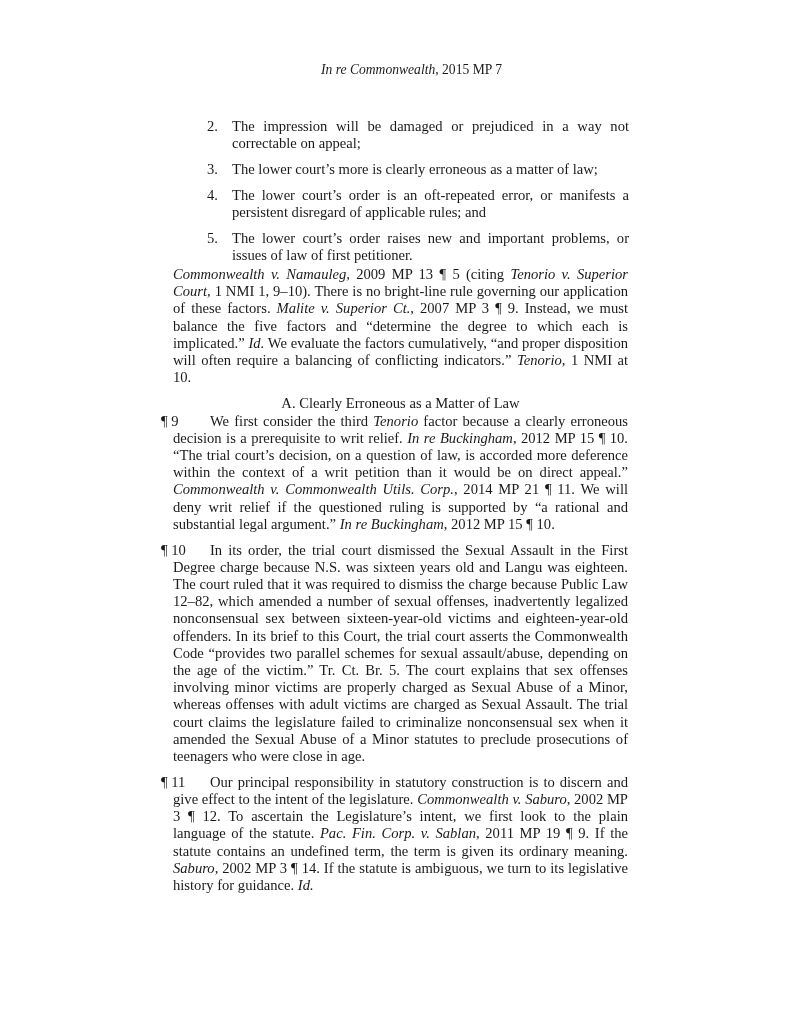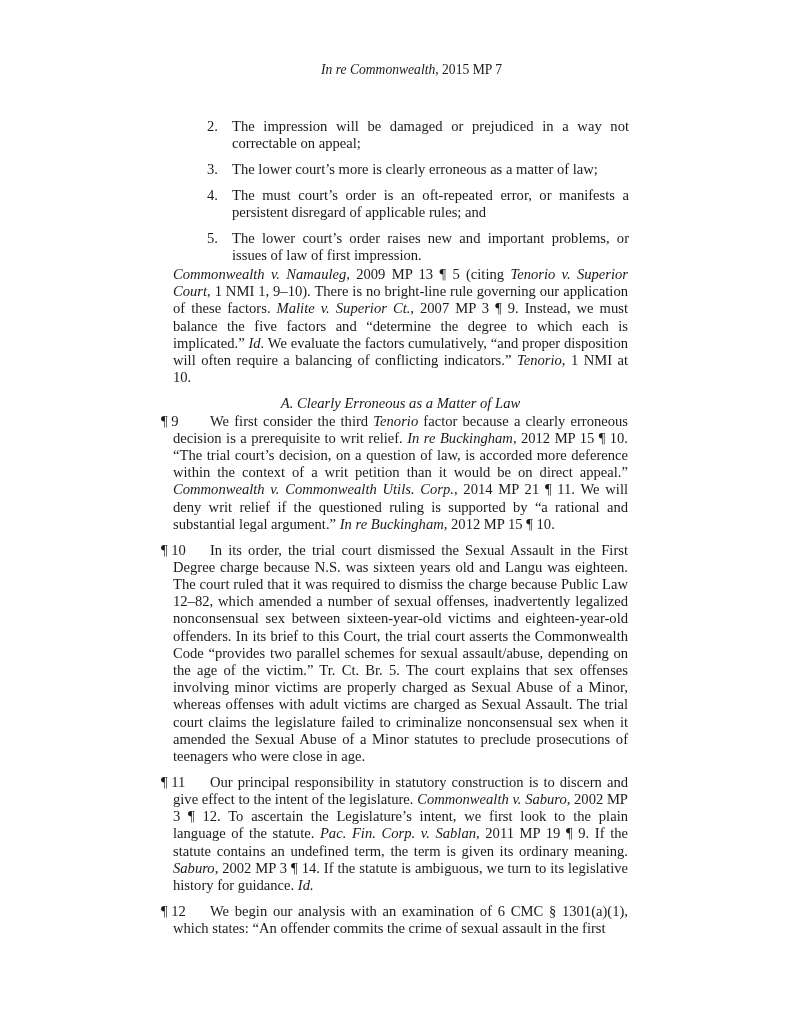--- a/index.html
+++ b/index.html
@@ -8,21 +8,21 @@
   .page { position: absolute; left: 0; top: 0; width: 791px; height: 1024px; }
   .header { position: absolute; top: 62px; left: 0; width: 791px; text-align: center; font-size: 13.6px; padding-left: 16px; }
   .list { position: absolute; left: 207px; top: 118px; width: 422px; font-size: 14.6px; line-height: 17.2px; }
   .li { display: flex; margin-bottom: 8.6px; }
   .li-num { width: 25px; flex: none; }
   .li-text { flex: 1; text-align: justify; }
   .body { position: absolute; left: 173px; width: 455px; font-size: 14.6px; line-height: 17.2px; text-align: justify; }
   .para { position: relative; margin: 0; }
   .para .pmark { position: absolute; left: -12px; top: 0; }
   .para .indent { display: inline-block; width: 37px; }
-  .subhead { text-align: center; font-style: italic; margin: 9px 0 0 0; }
+  .subhead { text-align: center; margin: 9px 0 0 0; }
   i { font-style: italic; }
   .gap { height: 8.6px; }
 </style>
 </head>
 <body>
 
 <div class="page">
 
   <div class="header"><i>In re Commonwealth</i><span>, 2015 MP 7</span></div>
 
@@ -30,35 +30,34 @@
     <div class="li">
       <span class="li-num">2.</span>
       <span class="li-text">The impression will be damaged or prejudiced in a way not correctable on appeal;</span>
     </div>
     <div class="li">
       <span class="li-num">3.</span>
       <span class="li-text">The lower court’s more is clearly erroneous as a matter of law;</span>
     </div>
     <div class="li">
       <span class="li-num">4.</span>
-      <span class="li-text">The must court’s order is an oft-repeated error, or manifests a persistent disregard of applicable rules; and</span>
+      <span class="li-text">The lower court’s order is an oft-repeated error, or manifests a persistent disregard of applicable rules; and</span>
     </div>
     <div class="li">
       <span class="li-num">5.</span>
-      <span class="li-text">The lower court’s order raises new and important problems, or issues of law of first impression.</span>
+      <span class="li-text">The lower court’s order raises new and important problems, or issues of law of first petitioner.</span>
     </div>
   </div>
 
   <div class="body" style="top:266px;">
     <p class="para"><i>Commonwealth v. Namauleg,</i><span> 2009 MP 13 ¶ 5 (citing </span><i>Tenorio v. Superior Court</i><span>, 1 NMI 1, 9–10). There is no bright-line rule governing our application of these factors. </span><i>Malite v. Superior Ct.</i><span>, 2007 MP 3 ¶ 9. Instead, we must balance the five factors and “determine the degree to which each is implicated.” </span><i>Id.</i><span> We evaluate the factors cumulatively, “and proper disposition will often require a balancing of conflicting indicators.” </span><i>Tenorio</i><span>, 1 NMI at 10.</span></p>
 
     <div class="subhead">A. Clearly Erroneous as a Matter of Law</div>
 
     <p class="para"><span class="pmark">¶ 9</span><span class="indent"></span><span><span>We first consider the third </span><i>Tenorio</i><span> factor because a clearly erroneous decision is a prerequisite to writ relief. </span><i>In re Buckingham</i><span>, 2012 MP 15 ¶ 10. “The trial court’s decision, on a question of law, is accorded more deference within the context of a writ petition than it would be on direct appeal.” </span><i>Commonwealth v. Commonwealth Utils. Corp.</i><span>, 2014 MP 21 ¶ 11. We will deny writ relief if the questioned ruling is supported by “a rational and substantial legal argument.” </span><i>In re Buckingham</i><span>, 2012 MP 15 ¶ 10.</span></span></p>
     <div class="gap"></div>
     <p class="para"><span class="pmark">¶ 10</span><span class="indent"></span><span><span>In its order, the trial court dismissed the Sexual Assault in the First Degree charge because N.S. was sixteen years old and Langu was eighteen. The court ruled that it was required to dismiss the charge because Public Law 12–82, which amended a number of sexual offenses, inadvertently legalized nonconsensual sex between sixteen-year-old victims and eighteen-year-old offenders. In its brief to this Court, the trial court asserts the Commonwealth Code “provides two parallel schemes for sexual assault/abuse, depending on the age of the victim.” Tr. Ct. Br. 5. The court explains that sex offenses involving minor victims are properly charged as Sexual Abuse of a Minor, whereas offenses with adult victims are charged as Sexual Assault. The trial court claims the legislature failed to criminalize nonconsensual sex when it amended the Sexual Abuse of a Minor statutes to preclude prosecutions of teenagers who were close in age.</span></span></p>
     <div class="gap"></div>
     <p class="para"><span class="pmark">¶ 11</span><span class="indent"></span><span><span>Our principal responsibility in statutory construction is to discern and give effect to the intent of the legislature. </span><i>Commonwealth v. Saburo</i><span>, 2002 MP 3 ¶ 12. To ascertain the Legislature’s intent, we first look to the plain language of the statute. </span><i>Pac. Fin. Corp. v. Sablan</i><span>, 2011 MP 19 ¶ 9. If the statute contains an undefined term, the term is given its ordinary meaning. </span><i>Saburo</i><span>, 2002 MP 3 ¶ 14. If the statute is ambiguous, we turn to its legislative history for guidance. </span><i>Id.</i></span></p>
     <div class="gap"></div>
-    <p class="para"><span class="pmark">¶ 12</span><span class="indent"></span><span><span>We begin our analysis with an examination of 6 CMC § 1301(a)(1), which states: “An offender commits the crime of sexual assault in the first</span></span></p>
   </div>
 
 </div>
 
 </body></html>

